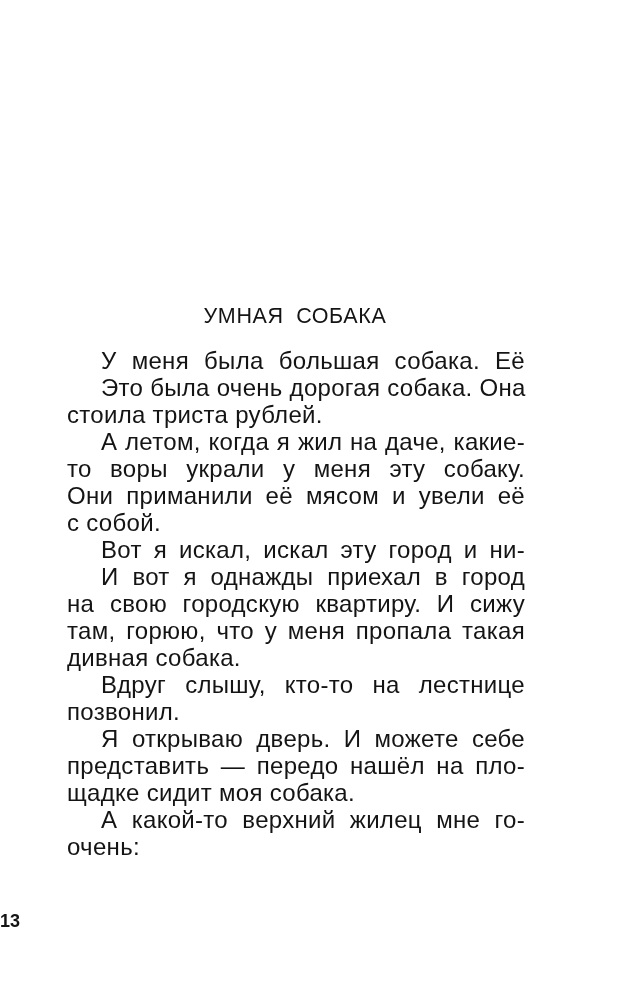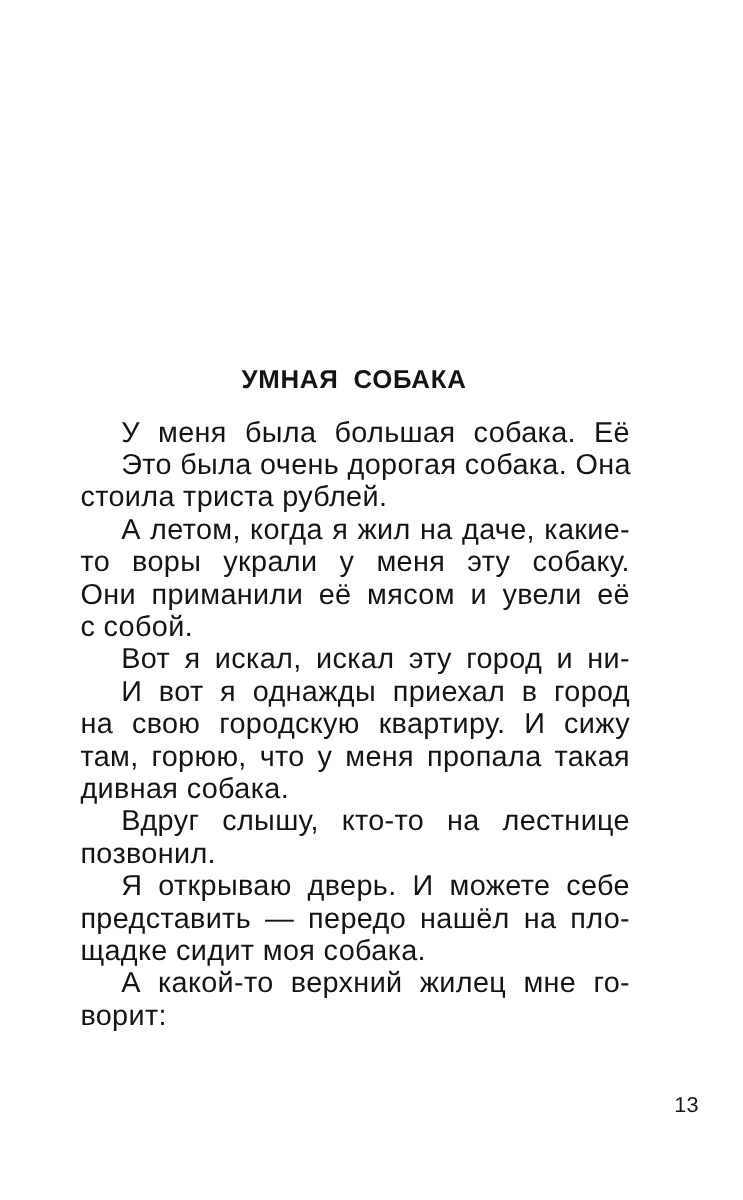--- a/index.html
+++ b/index.html
@@ -20,21 +20,21 @@
       left: 0; top: 0;
       width: 619px;
       height: 1000px;
     }
     .title {
       position: absolute;
       left: 0;
       width: 590px;
       top: 303px;
       text-align: center;
-      font-weight: bold;
+      font-weight: normal;
       font-size: 21.5px;
       letter-spacing: 0.6px;
       word-spacing: 6px;
       line-height: 26px;
       margin: 0;
     }
     .body-text {
       position: absolute;
       left: 67px;
       top: 347px;
@@ -54,23 +54,24 @@
       padding-left: 34px;
     }
     .line.last {
       text-align-last: left;
     }
     .page-number {
       position: absolute;
       left: 0;
       width: 582px;
       top: 910px;
-      text-align: right;
+      text-align: left;
       font-size: 18px;
       line-height: 22px;
+      font-weight: bold;
     }
   </style>
 </head>
 <body>
 
 <div class="page">
   <h1 class="title">УМНАЯ  СОБАКА</h1>
 
   <div class="body-text" id="story-body">
     <span class="line indent">У меня была большая собака. Её</span>
@@ -84,17 +85,17 @@
     <span class="line indent">И вот я однажды приехал в город</span>
     <span class="line">на свою городскую квартиру. И сижу</span>
     <span class="line">там, горюю, что у меня пропала такая</span>
     <span class="line last">дивная собака.</span>
     <span class="line indent">Вдруг слышу, кто-то на лестнице</span>
     <span class="line last">позвонил.</span>
     <span class="line indent">Я открываю дверь. И можете себе</span>
     <span class="line">представить — передо нашёл на пло-</span>
     <span class="line last">щадке сидит моя собака.</span>
     <span class="line indent">А какой-то верхний жилец мне го-</span>
-    <span class="line last">ворит:</span>
+    <span class="line last">очень:</span>
   </div>
 
   <div class="page-number">13</div>
 </div>
 
 </body></html>

